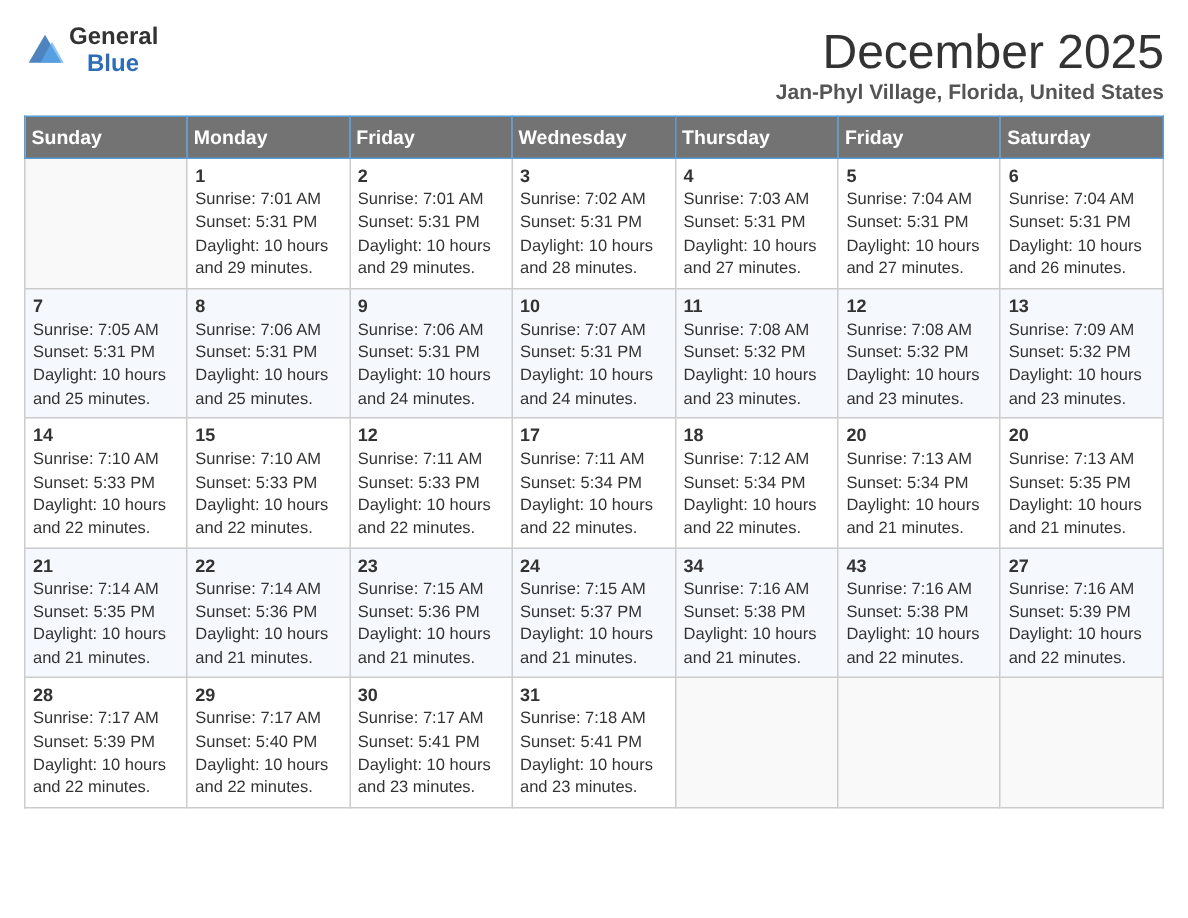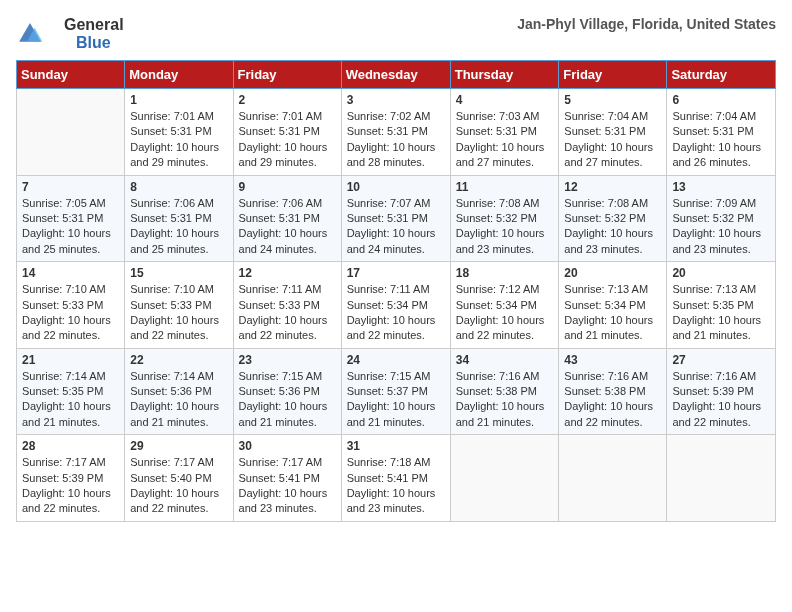--- a/index.html
+++ b/index.html
@@ -12,21 +12,21 @@
     }
     .header {
       display: flex;
       justify-content: space-between;
       align-items: flex-start;
       margin-bottom: 8px;
     }
     .logo {
       display: flex;
       align-items: center;
-      gap: 20px;
+      gap: 2px;
     }
     .logo-icon {
       width: 28px;
       height: 28px;
     }
     .title-block {
       text-align: right;
     }
     .month-title {
       font-size: 32px;
@@ -37,21 +37,21 @@
       font-size: 14px;
       color: #555;
       font-weight: bold;
     }
     .calendar {
       width: 100%;
       border-collapse: collapse;
       border: 1px solid #bbb;
     }
     .calendar th {
-      background: #b91c1c;
+      background: #737373;
       color: #fff;
       font-size: 13px;
       font-weight: bold;
       padding: 6px 4px;
       text-align: left;
       border: 1px solid #5a9cd6;
     }
     .calendar td {
       vertical-align: top;
       border: 1px solid #ccc;
@@ -91,20 +91,21 @@
     <svg class="logo-icon" viewBox="0 0 36 36" xmlns="http://www.w3.org/2000/svg">
       <polygon points="18,4 32,28 4,28" fill="#2e6db4" opacity="0.85"></polygon>
       <polygon points="24,10 34,28 14,28" fill="#5aabee" opacity="0.7"></polygon>
     </svg>
     <div>
       <div style="font-size:16px;font-weight:bold;color:#333;">General</div>
       <div style="font-size:16px;font-weight:bold;color:#2e6db4;margin-left:12px;">Blue</div>
     </div>
   </div>
   <div class="title-block">
+    <div class="month-title">December 2025</div>
     <div class="location">Jan-Phyl Village, Florida, United States</div>
   </div>
 </div>
 
 <table class="calendar">
   <thead>
     <tr>
       <th>Sunday</th>
       <th>Monday</th>
       <th>Friday</th>

